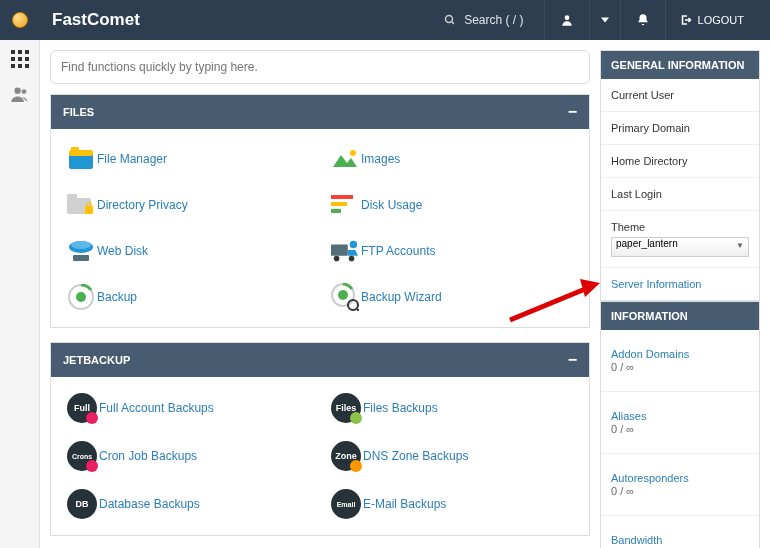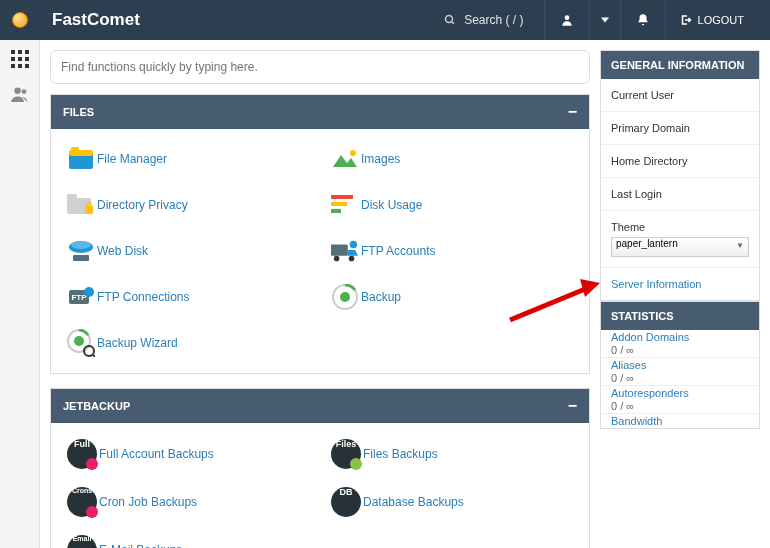--- a/index.html
+++ b/index.html
@@ -15,31 +15,31 @@
 .logout-btn{display:flex;align-items:center;gap:6px;padding:0 14px;font-size:11px;font-weight:400;height:40px}
 .layout{display:flex;height:508px}
 .leftbar{width:40px;background:#f5f5f5;border-right:1px solid #e0e0e0;padding-top:10px;display:flex;flex-direction:column;align-items:center;gap:18px;color:#555}
 .main{flex:1;padding:10px;overflow:hidden}
 .search-input{width:100%;height:34px;border:1px solid #ddd;border-radius:6px;padding:0 10px;font-size:12px;color:#888;margin-bottom:10px}
 .panel{border:1px solid #ddd;border-radius:0;margin-bottom:14px}
 .panel-header{background:#475c70;color:#fff;padding:8px 12px;font-size:11px;font-weight:700;display:flex;align-items:center;justify-content:space-between}
 .panel-body{padding:10px;display:grid;grid-template-columns:1fr 1fr;gap:6px 10px}
 .app-item{display:flex;align-items:center;gap:2px;padding:6px;font-size:12px;color:#2a7fb8}
 .app-icon{width:28px;height:28px;display:flex;align-items:center;justify-content:center;flex-shrink:0}
-.jb-icon{width:30px;height:30px;border-radius:50%;background:#263238;display:flex;align-items:flex-start;justify-content:center;color:#fff;font-size:9px;font-weight:700;position:relative;flex-shrink:0}
+.jb-icon{width:30px;height:30px;border-radius:50%;background:#263238;display:flex;align-items:center;justify-content:center;color:#fff;font-size:9px;font-weight:700;position:relative;flex-shrink:0}
 .jb-badge{position:absolute;bottom:-1px;right:-1px;width:12px;height:12px;border-radius:50%;display:flex;align-items:center;justify-content:center}
 .right-col{width:170px;padding:10px 10px 10px 0}
 .side-panel{border:1px solid #ddd;}
 .side-header{background:#475c70;color:#fff;padding:8px 10px;font-size:11px;font-weight:700}
 .info-row{padding:10px;border-bottom:1px solid #eee;font-size:11px}
 .info-row:last-child{border-bottom:none}
 .info-label{font-weight:400;color:#333}
 .theme-select{width:100%;height:20px;border:1px solid #ccc;background:linear-gradient(#fff,#efefef);font-size:10px;padding:0 4px;margin-top:4px;position:relative}
 .server-link{color:#2a7fb8;font-size:11px;padding:10px}
-.stat-row{padding:1px 10px;border-bottom:1px solid #eee}
+.stat-row{padding:18px 10px;border-bottom:1px solid #eee}
 .stat-row:last-child{border-bottom:none}
 .stat-name{color:#2a7fb8;font-size:11px}
 .stat-val{color:#666;font-size:11px;margin-top:1px}
 .arrow{position:absolute;pointer-events:none;z-index:100}
 .collapse-icon{font-size:16px;font-weight:700}
 svg{display:block}
 </style>
 </head>
 <body>
 
@@ -174,30 +174,20 @@
                 <circle cx="6" cy="19" r="3" fill="#333"></circle>
                 <circle cx="22" cy="19" r="3" fill="#333"></circle>
                 <path d="M18 10h8l3 6h-11z" fill="#2196d4"></path>
                 <circle cx="24" cy="4" r="4" fill="#2196d4"></circle>
               </svg>
             </div>
           <span>FTP Accounts</span>
         </div>
         <div class="app-item">
           <div class="app-icon">
-              <svg width="28" height="22" viewBox="0 0 28 22">
-                <rect x="2" y="4" width="20" height="14" rx="2" fill="#546e7a"></rect>
-                <text x="12" y="14" font-size="8" fill="#fff" text-anchor="middle" font-weight="bold">FTP</text>
-                <circle cx="22" cy="6" r="5" fill="#2196d4"></circle>
-              </svg>
-            </div>
-          <span>FTP Connections</span>
-        </div>
-        <div class="app-item">
-          <div class="app-icon">
               <svg width="26" height="26" viewBox="0 0 26 26">
                 <circle cx="13" cy="13" r="12" fill="none" stroke="#ccc" stroke-width="2"></circle>
                 <path d="M13 1a12 12 0 0110 5" fill="none" stroke="#4caf50" stroke-width="3"></path>
                 <circle cx="13" cy="13" r="5" fill="#4caf50"></circle>
               </svg>
             </div>
           <span>Backup</span>
         </div>
         <div class="app-item">
           <div class="app-icon">
@@ -236,20 +226,27 @@
         </div>
         <div class="app-item">
           <div class="jb-icon">
               <span style="font-size:7px">Crons</span>
               <div class="jb-badge" style="background:#e91e63"></div>
             </div>
           <span>Cron Job Backups</span>
         </div>
         <div class="app-item">
           <div class="jb-icon">
+              <span>Zone</span>
+              <div class="jb-badge" style="background:#ff9800"></div>
+            </div>
+          <span>DNS Zone Backups</span>
+        </div>
+        <div class="app-item">
+          <div class="jb-icon">
               <span>DB</span>
             </div>
           <span>Database Backups</span>
         </div>
         <div class="app-item">
           <div class="jb-icon">
               <span style="font-size:7px">Email</span>
             </div>
           <span>E-Mail Backups</span>
         </div>
@@ -276,21 +273,21 @@
         <div class="info-label">Theme</div>
         <div class="theme-select">
           <span>paper_lantern</span>
           <span style="position:absolute;right:4px;top:3px;font-size:8px;color:#666">▼</span>
         </div>
       </div>
       <div class="server-link">Server Information</div>
     </div>
 
     <div class="side-panel">
-      <div class="side-header">STATISTICS</div>
+      <div class="side-header">INFORMATION</div>
       <div class="stat-row">
           <div class="stat-name">Addon Domains</div>
           <div class="stat-val">0 / ∞</div>
         </div>
       <div class="stat-row">
           <div class="stat-name">Aliases</div>
           <div class="stat-val">0 / ∞</div>
         </div>
       <div class="stat-row">
           <div class="stat-name">Autoresponders</div>

